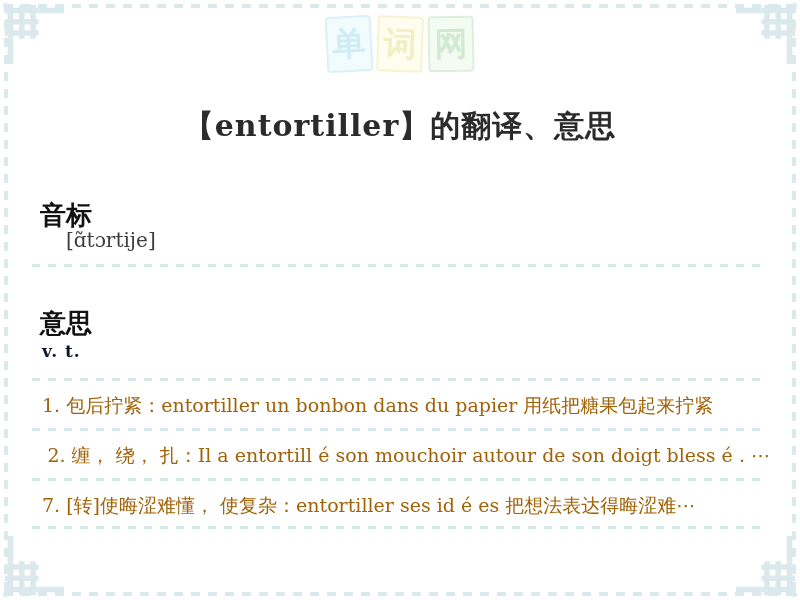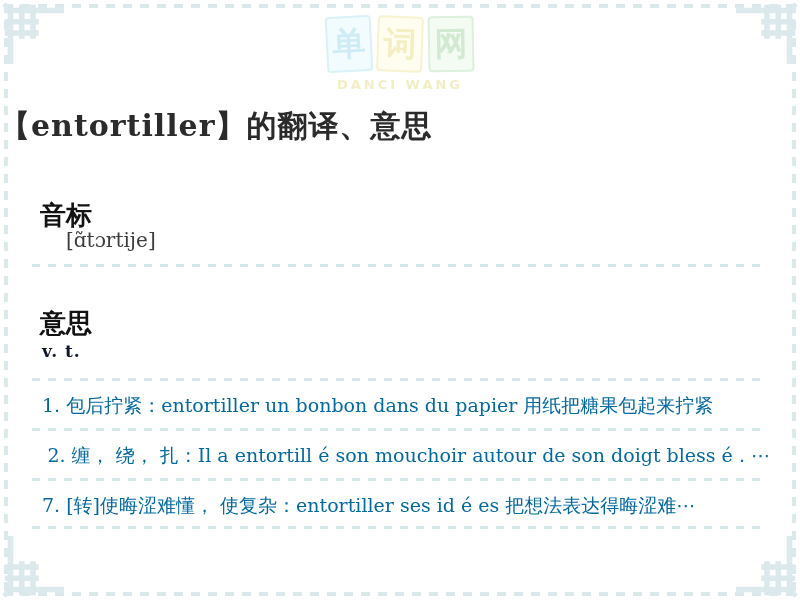--- a/index.html
+++ b/index.html
@@ -32,37 +32,37 @@
   .wm-tiles { display:flex; gap:5px; justify-content:center; }
   .wm-tile { width:42px; height:52px; display:flex; align-items:center; justify-content:center;
     font-size:33px; font-weight:bold; border-radius:4px; border:2px solid;
     font-family:"DejaVu Sans","Liberation Sans",sans-serif; }
   .wm-t0 { background:#f2fbfe; border-color:#d9f1f8; color:#cfecf6; transform:rotate(-3deg); }
   .wm-t1 { background:#fffdf0; border-color:#f7f2cf; color:#f4eec3; transform:rotate(2deg); }
   .wm-t2 { background:#f4fbf3; border-color:#ddf0dc; color:#d3ead2; transform:rotate(-1deg); }
   .wm-caption { margin-top:5px; font-family:"DejaVu Sans","Liberation Sans",sans-serif;
     font-weight:bold; font-size:13px; letter-spacing:3px; color:#f3edc4; }
 
-  .page-title { position:absolute; top:86px; left:0; right:0; 
+  .page-title { position:absolute; top:86px; left:0; right:0; text-align:center;
     font-size:30px; font-weight:bold; color:#2b2b2b; letter-spacing:1px; }
 
   .section-heading { position:absolute; left:40px; font-size:26px; font-weight:bold; color:#121212; }
   .heading-phonetic { top:176px; }
   .heading-meaning { top:284px; }
 
   .phonetic-value { position:absolute; left:42px; top:228px; font-size:20px; color:#3c3c3c;margin-left:24px; }
   .pos-label { position:absolute; left:42px; top:341px; font-size:17px; font-weight:bold;
     color:#0f172a; letter-spacing:1px; }
 
   .sep { position:absolute; left:32px; right:32px; height:3px;
     background:repeating-linear-gradient(90deg, var(--sep) 0 8px, transparent 8px 16px); }
   .sep-1 { top:264px; } .sep-2 { top:378px; } .sep-3 { top:428px; }
   .sep-4 { top:478px; } .sep-5 { top:526px; }
 
-  .meaning-item { position:absolute; left:42px; right:30px; font-size:19px; color:#0369a1;
+  .meaning-item { position:absolute; left:42px; right:30px; font-size:19px; color:#a16207;
     white-space:nowrap; overflow:hidden; }
   .item-0 { top:393px; } .item-1 { top:443px;text-align:right; } .item-2 { top:493px; }
 </style>
 </head>
 <body>
 
 <div class="edge edge-h edge-top"></div>
 <div class="edge edge-h edge-bottom"></div>
 <div class="edge edge-v edge-left"></div>
 <div class="edge edge-v edge-right"></div>
@@ -95,21 +95,20 @@
     <path d="M11 11 L2 2" stroke-width="5"></path>
   </g>
 </svg>
 
 <div class="watermark">
   <div class="wm-tiles">
     <span class="wm-tile wm-t0">单</span>
     <span class="wm-tile wm-t1">词</span>
     <span class="wm-tile wm-t2">网</span>
   </div>
-  <div class="wm-caption">DANCI WANG</div>
 </div>
 
 <h1 class="page-title">【entortiller】的翻译、意思</h1>
 
 <h2 class="section-heading heading-phonetic">音标</h2>
 <div class="phonetic-value">[ɑ̃tɔrtije]</div>
 
 <div class="sep sep-1"></div>
 
 <h2 class="section-heading heading-meaning">意思</h2>

